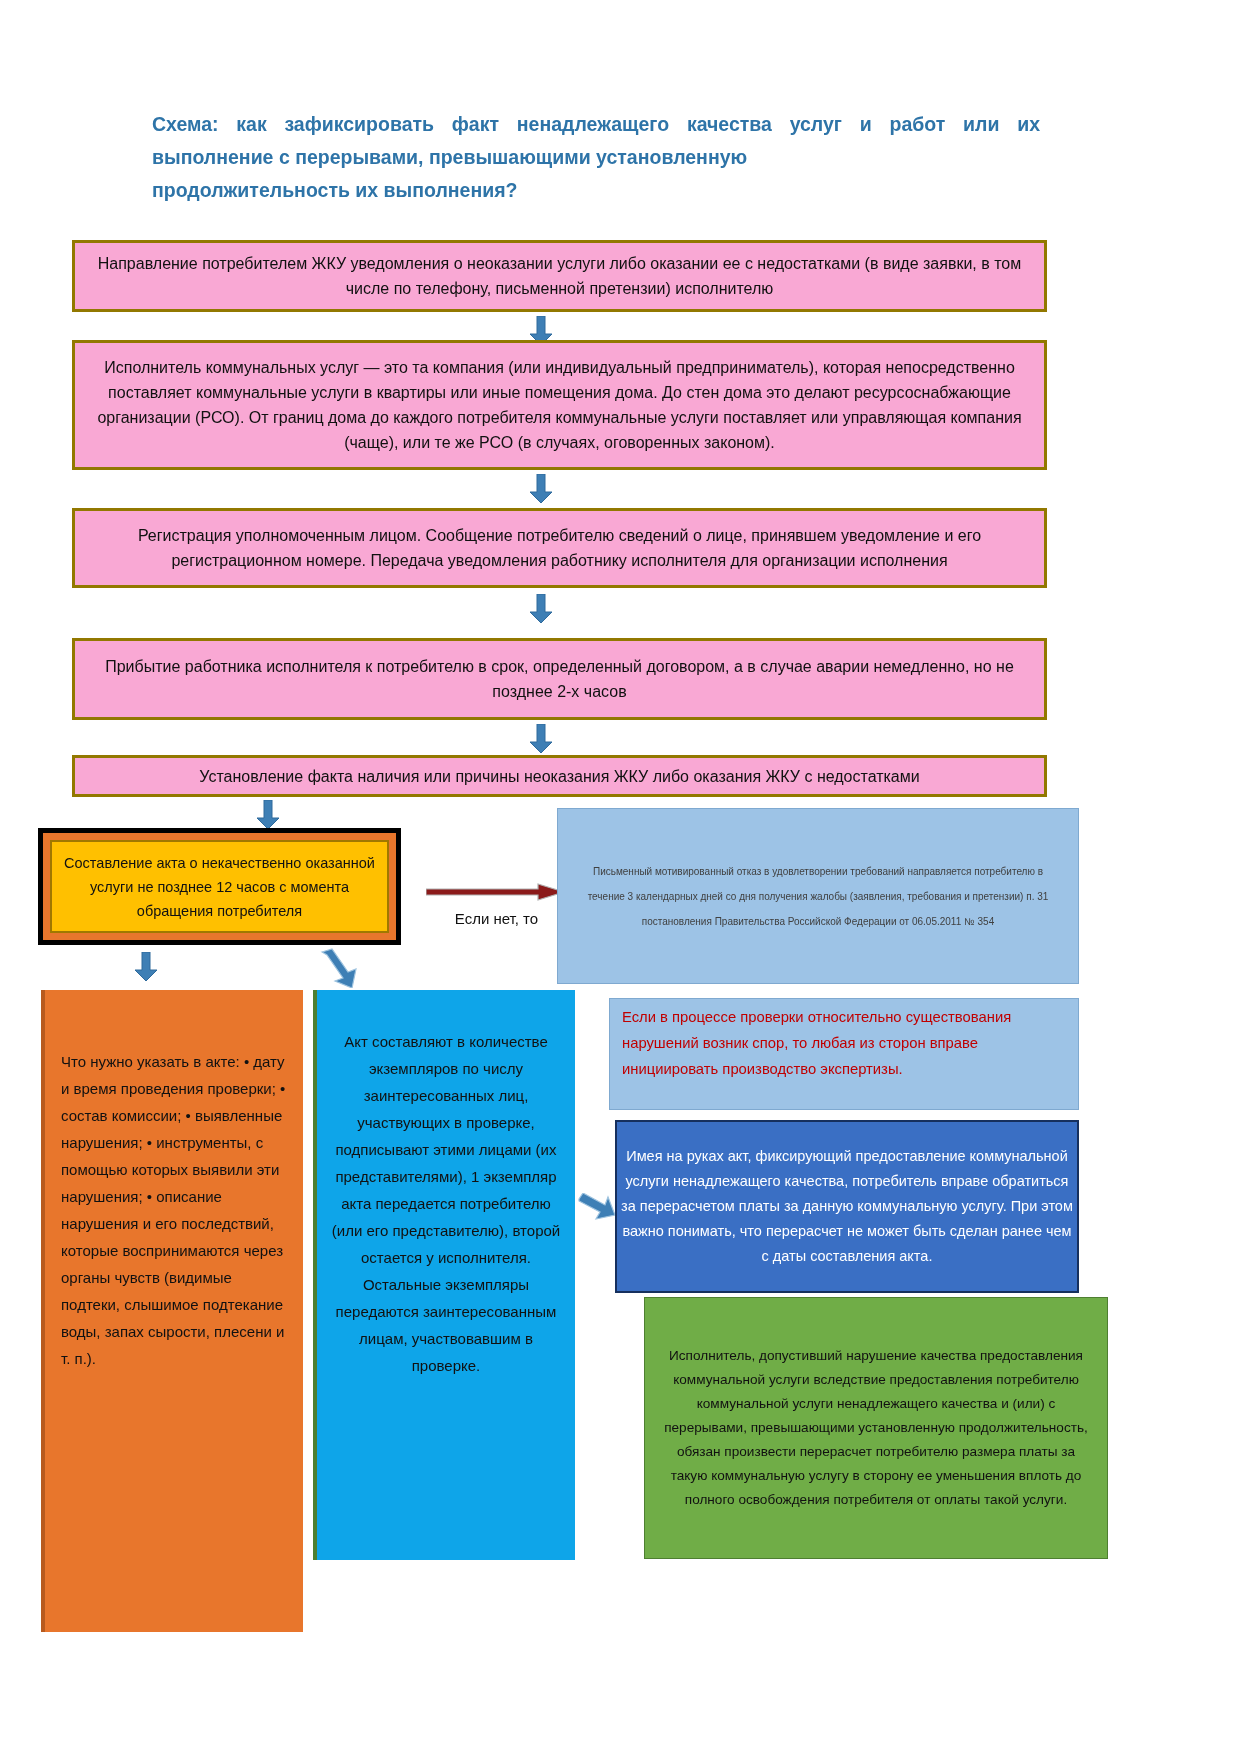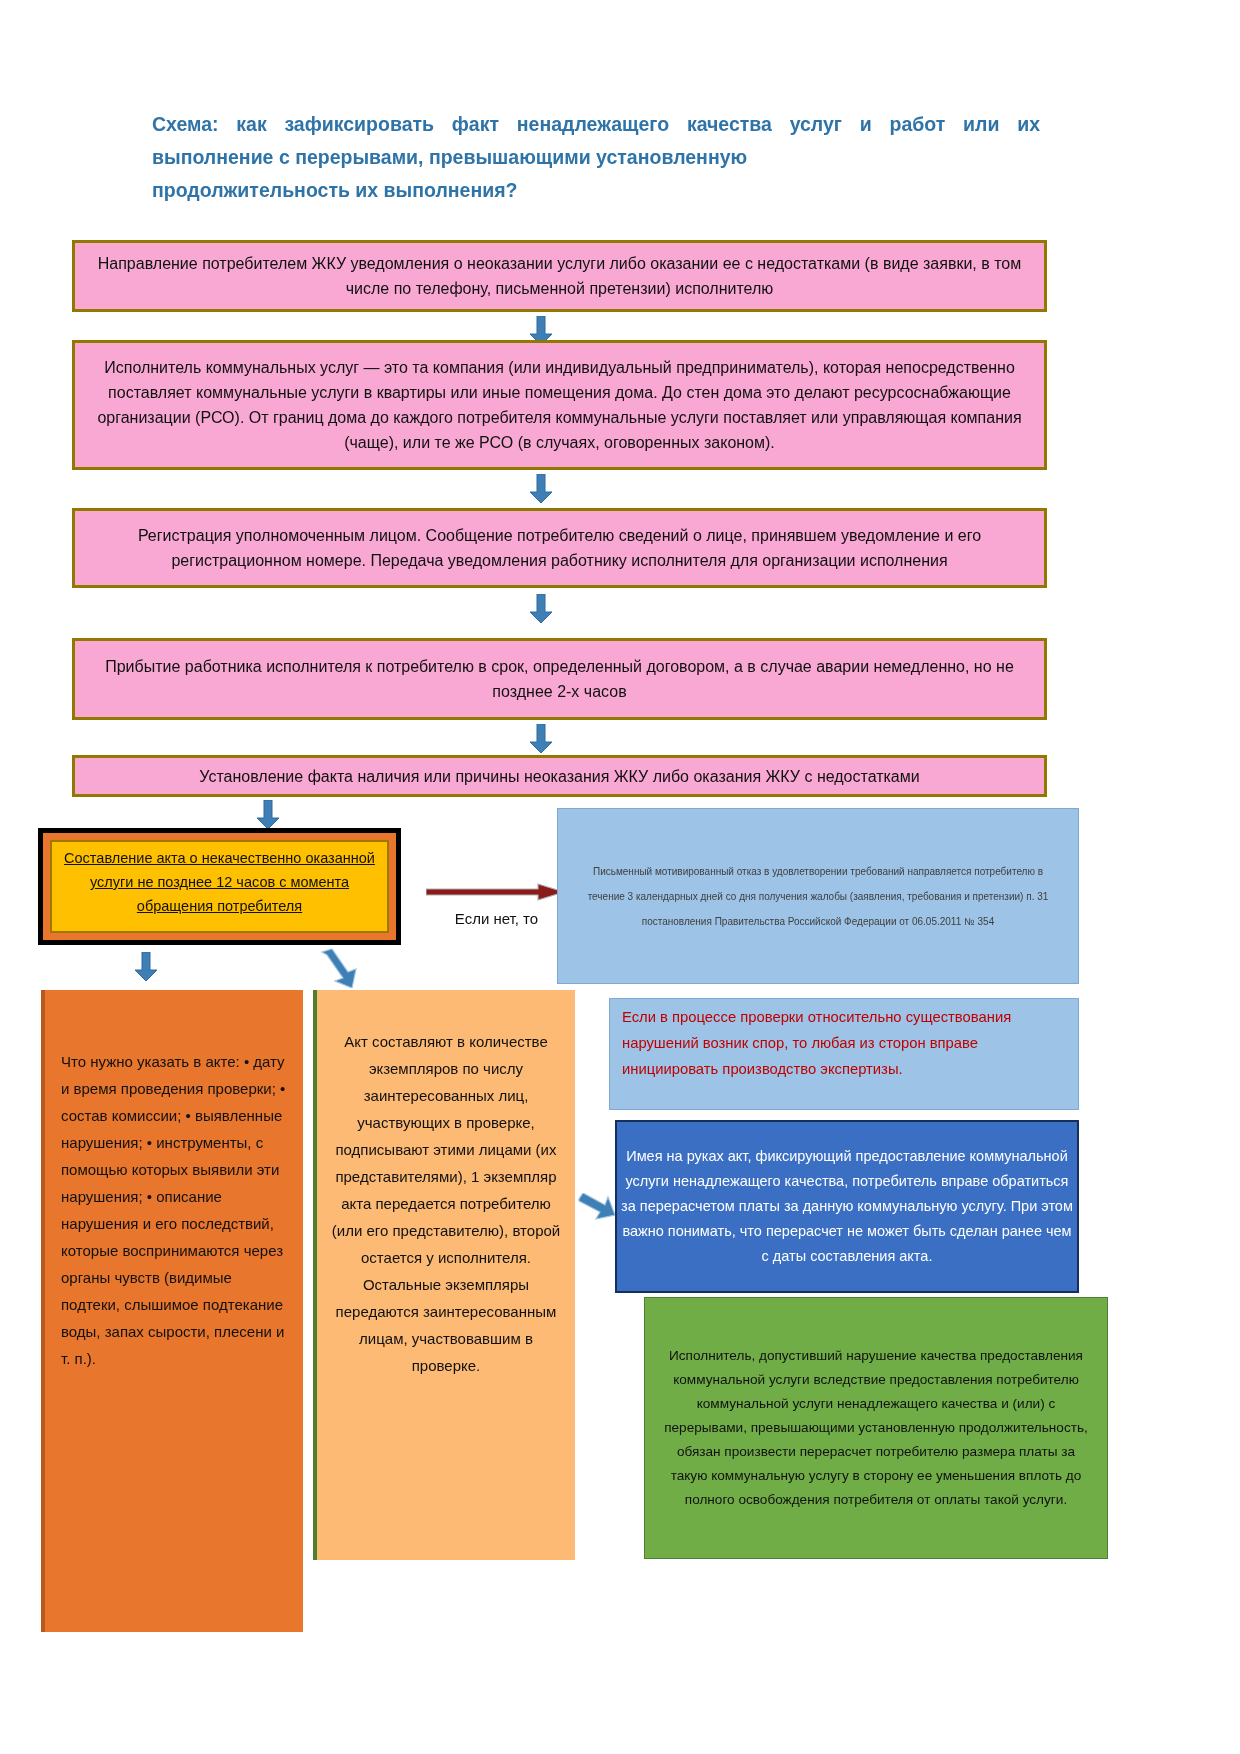--- a/index.html
+++ b/index.html
@@ -65,28 +65,27 @@
     background: #E8762C;
     border: 5px solid #000000;
     padding: 7px;
   }
   #act-box .inner {
     width: 100%;
     height: 100%;
     background: #FFC000;
     border: 2px solid #A07800;
     display: flex;
-    align-items: flex-start;
+    align-items: center;
     justify-content: center;
     text-align: center;
     font-size: 14.5px;
     line-height: 24px;
     color: #111;
     padding: 4px 10px;
-    text-decoration: underline;
   }
 
   
   #red-arrow {
     position: absolute;
     left: 426px;
     top: 881px;
     width: 140px;
     height: 22px;
   }
@@ -135,21 +134,21 @@
     padding: 58px 14px 14px 16px;
     text-align: left;
   }
 
   #copies-box {
     position: absolute;
     left: 313px;
     top: 990px;
     width: 262px;
     height: 570px;
-    background: #fdba74;
+    background: #0ea5e9;
     border-left: 4px solid #4E7F31;
     color: #111;
     font-size: 15px;
     line-height: 27px;
     padding: 38px 14px 14px 14px;
     text-align: center;
   }
 
   #dispute-box {
     position: absolute;

